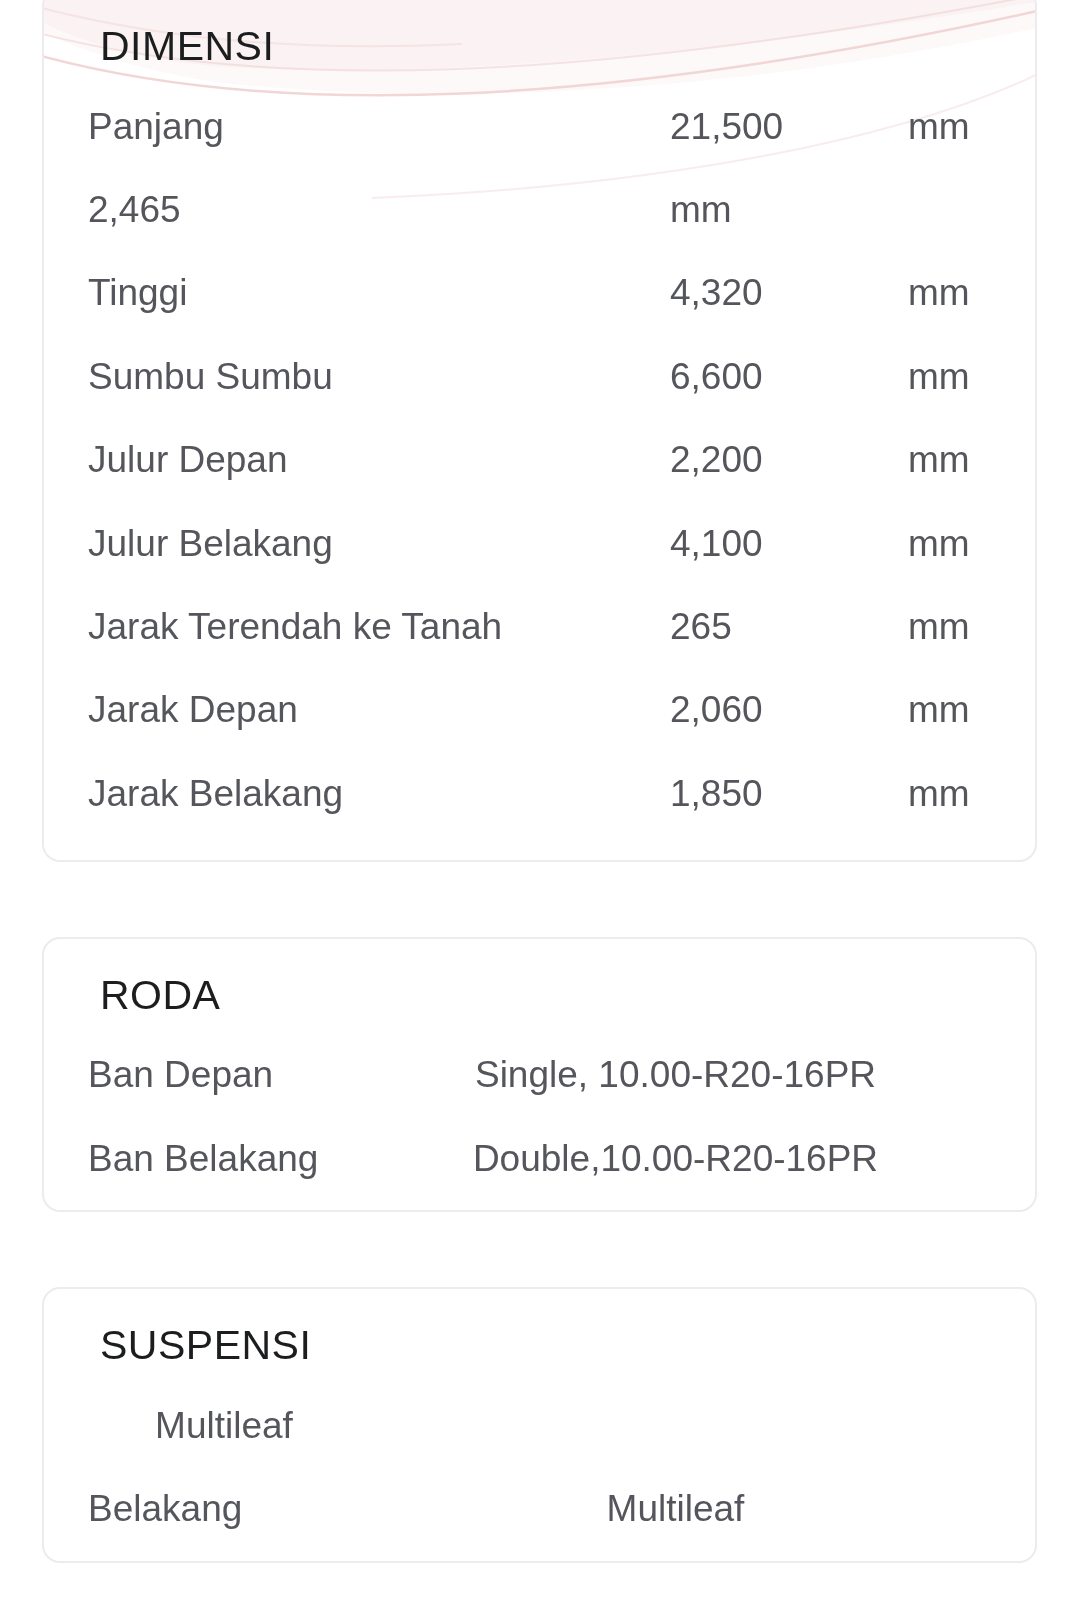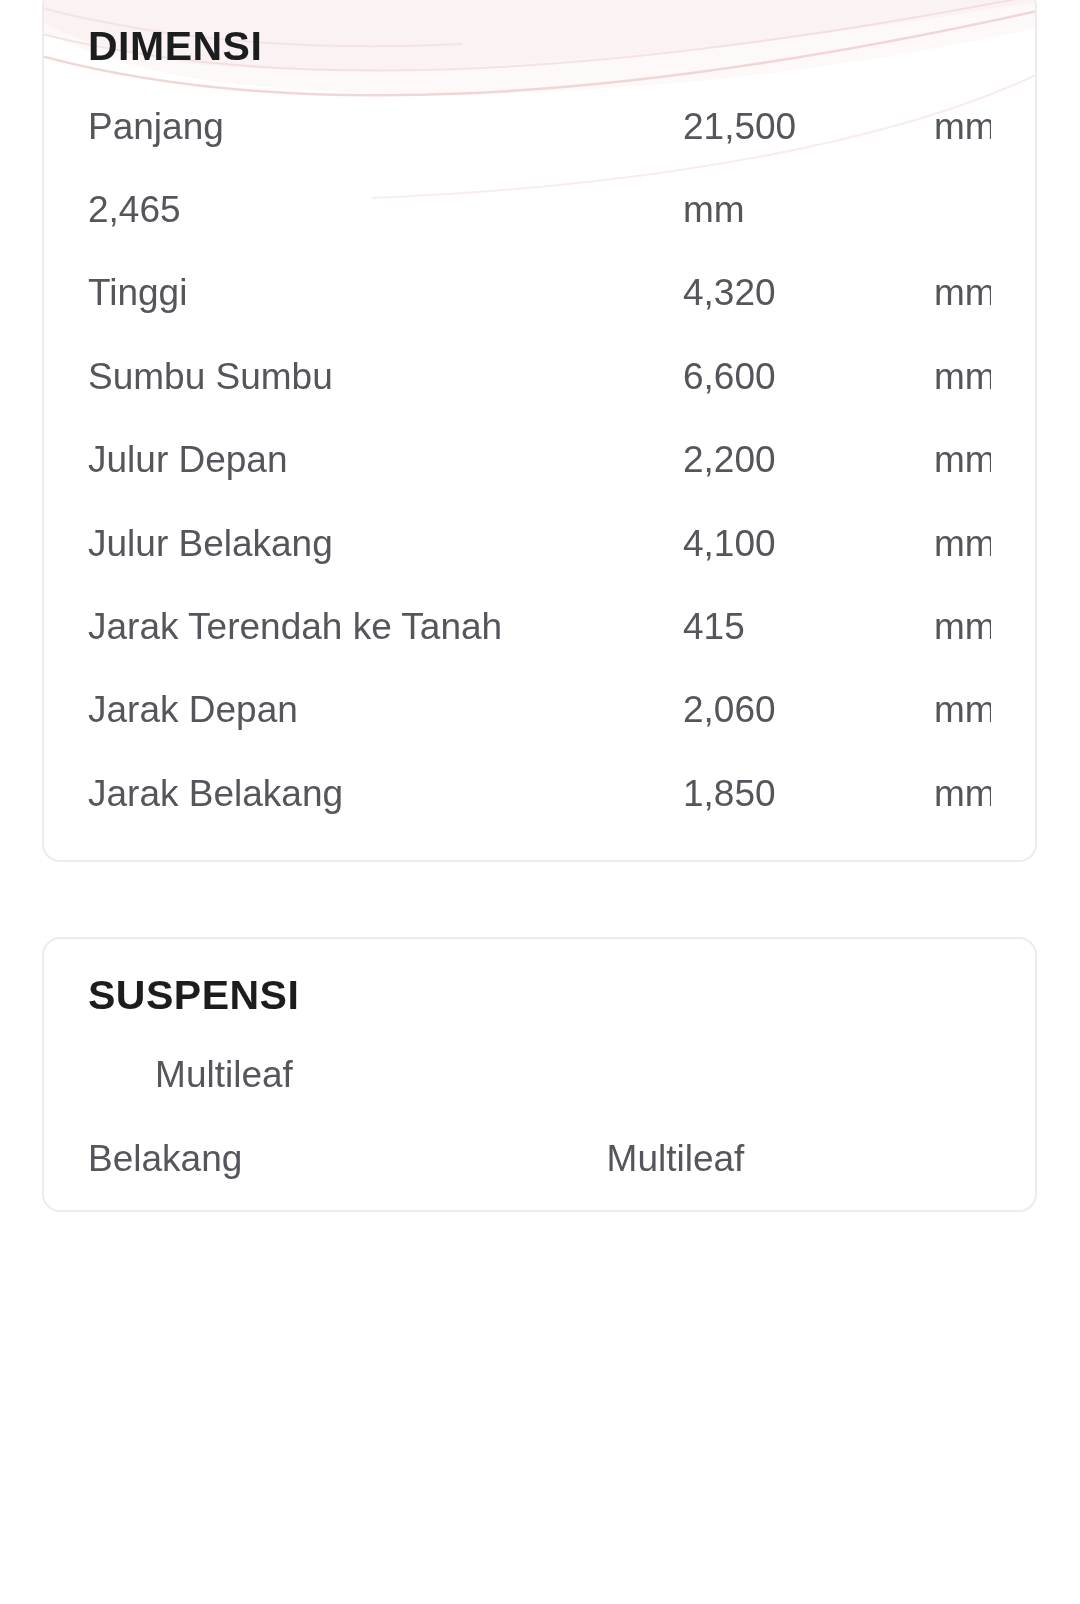--- a/index.html
+++ b/index.html
@@ -29,38 +29,38 @@
   }
   .card-dimensi {
     margin-top: -12px;
     padding-bottom: 24px;
   }
   .card + .card {
     margin-top: 75px;
   }
   .card-title {
     position: relative;
-    margin: 0 0 15px 0;
+    margin: 0 0 15px 12px;
     font-size: 41px;
     line-height: 48px;
-    font-weight: 700;
+    font-weight: 400;
     letter-spacing: 0.5px;
     color: #1c1d1f;
     z-index: 1;
   }
   .spec-row {
     position: relative;
     display: grid;
     height: 83.4px;
     align-items: center;
     font-size: 37px;
     color: #55565c;
     z-index: 1;
   }
-  .grid3 { grid-template-columns: 582px 238px 1fr; gap: 13px; }
+  .grid3 { grid-template-columns: 582px 238px 1fr; }
   .grid2 { grid-template-columns: 272px 1fr; }
   .grid2 .cell-value { text-align: center; }
   .cell-label, .cell-value, .cell-unit {
     white-space: nowrap;
     overflow: hidden;
   }
   .decor {
     position: absolute;
     top: -2px;
     left: -2px;
@@ -110,36 +110,49 @@
         <span class="cell-value">2,200</span>
         <span class="cell-unit">mm</span>
       </div>
       <div class="spec-row grid3">
         <span class="cell-label">Julur Belakang</span>
         <span class="cell-value">4,100</span>
         <span class="cell-unit">mm</span>
       </div>
       <div class="spec-row grid3">
         <span class="cell-label">Jarak Terendah ke Tanah</span>
-        <span class="cell-value">415</span>
+        <span class="cell-value">265</span>
         <span class="cell-unit">mm</span>
       </div>
       <div class="spec-row grid3">
         <span class="cell-label">Jarak Depan</span>
         <span class="cell-value">2,060</span>
         <span class="cell-unit">mm</span>
       </div>
       <div class="spec-row grid3">
         <span class="cell-label">Jarak Belakang</span>
         <span class="cell-value">1,850</span>
         <span class="cell-unit">mm</span>
       </div>
     </div>
   </section>
 
+  <section class="card">
+    <h2 class="card-title">RODA</h2>
+    <div>
+      <div class="spec-row grid2">
+        <span class="cell-label">Ban Depan</span>
+        <span class="cell-value">Single, 10.00-R20-16PR</span>
+      </div>
+      <div class="spec-row grid2">
+        <span class="cell-label">Ban Belakang</span>
+        <span class="cell-value">Double,10.00-R20-16PR</span>
+      </div>
+    </div>
+  </section>
 
   <section class="card">
     <h2 class="card-title">SUSPENSI</h2>
     <div>
       <div class="spec-row grid2">
         <span class="cell-value">Multileaf</span>
       </div>
       <div class="spec-row grid2">
         <span class="cell-label">Belakang</span>
         <span class="cell-value">Multileaf</span>

